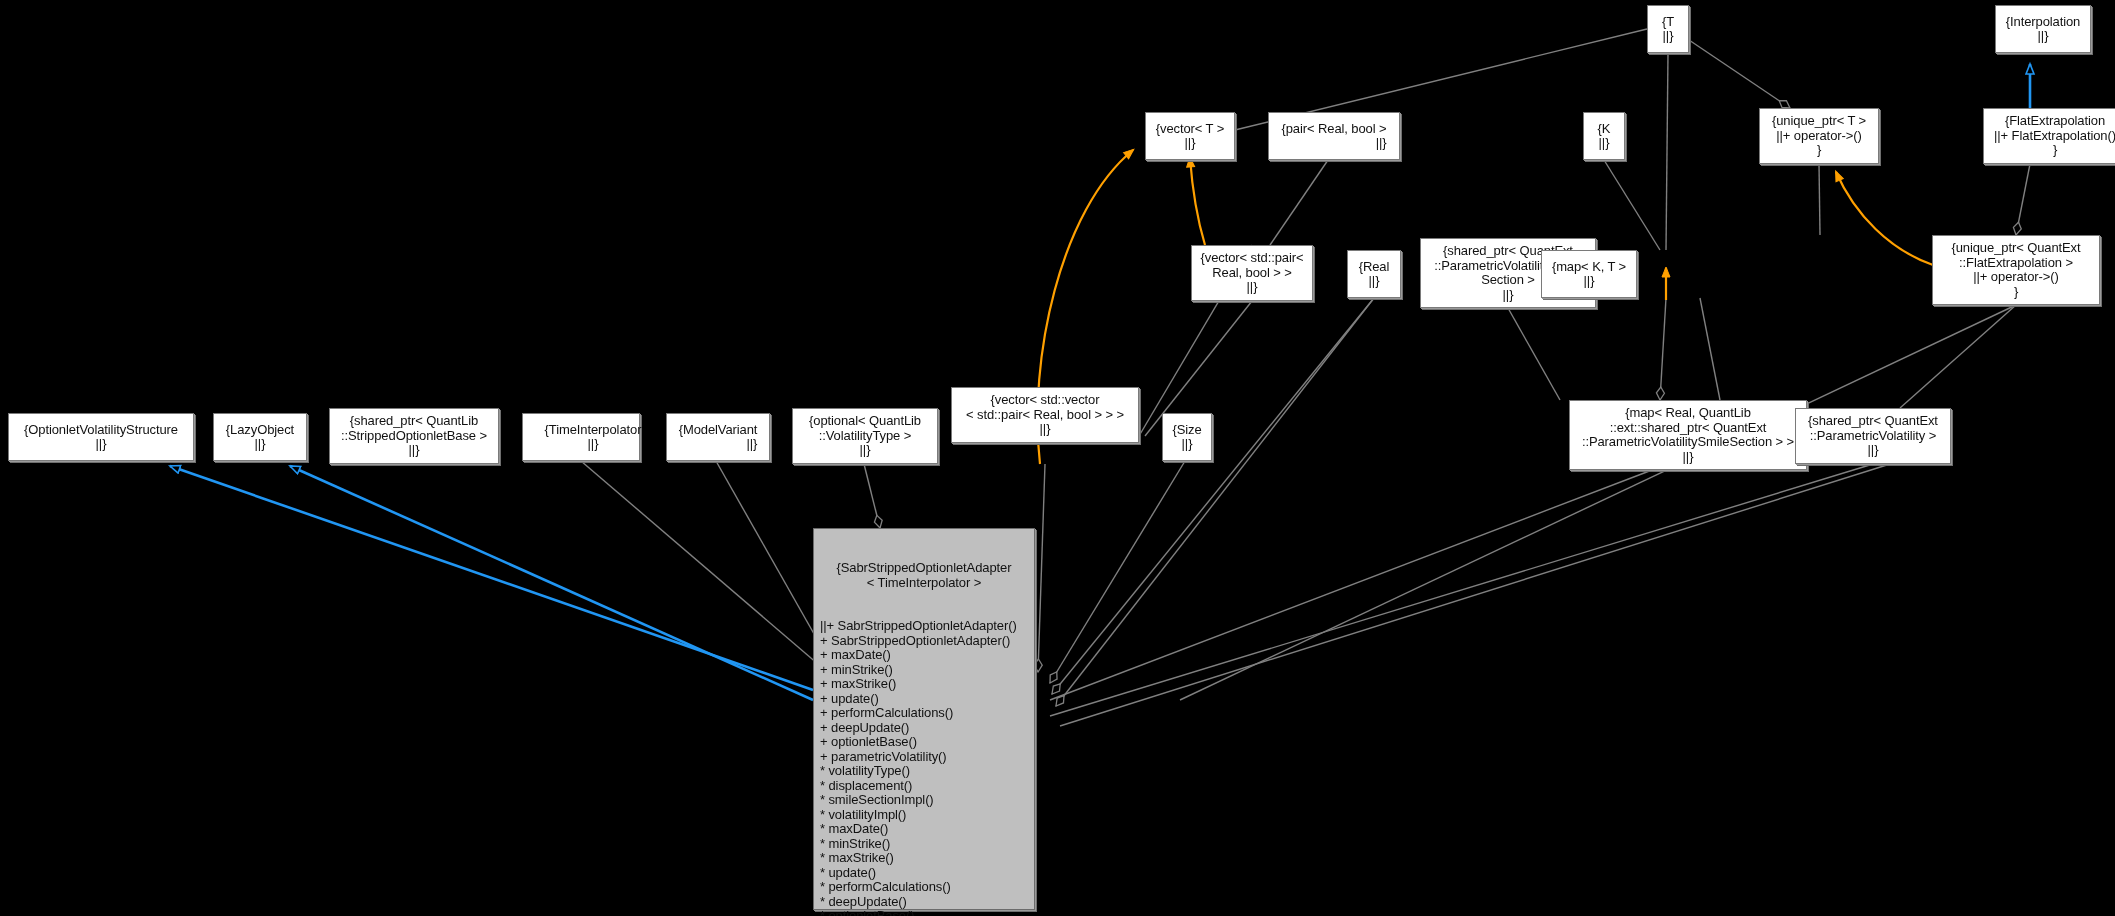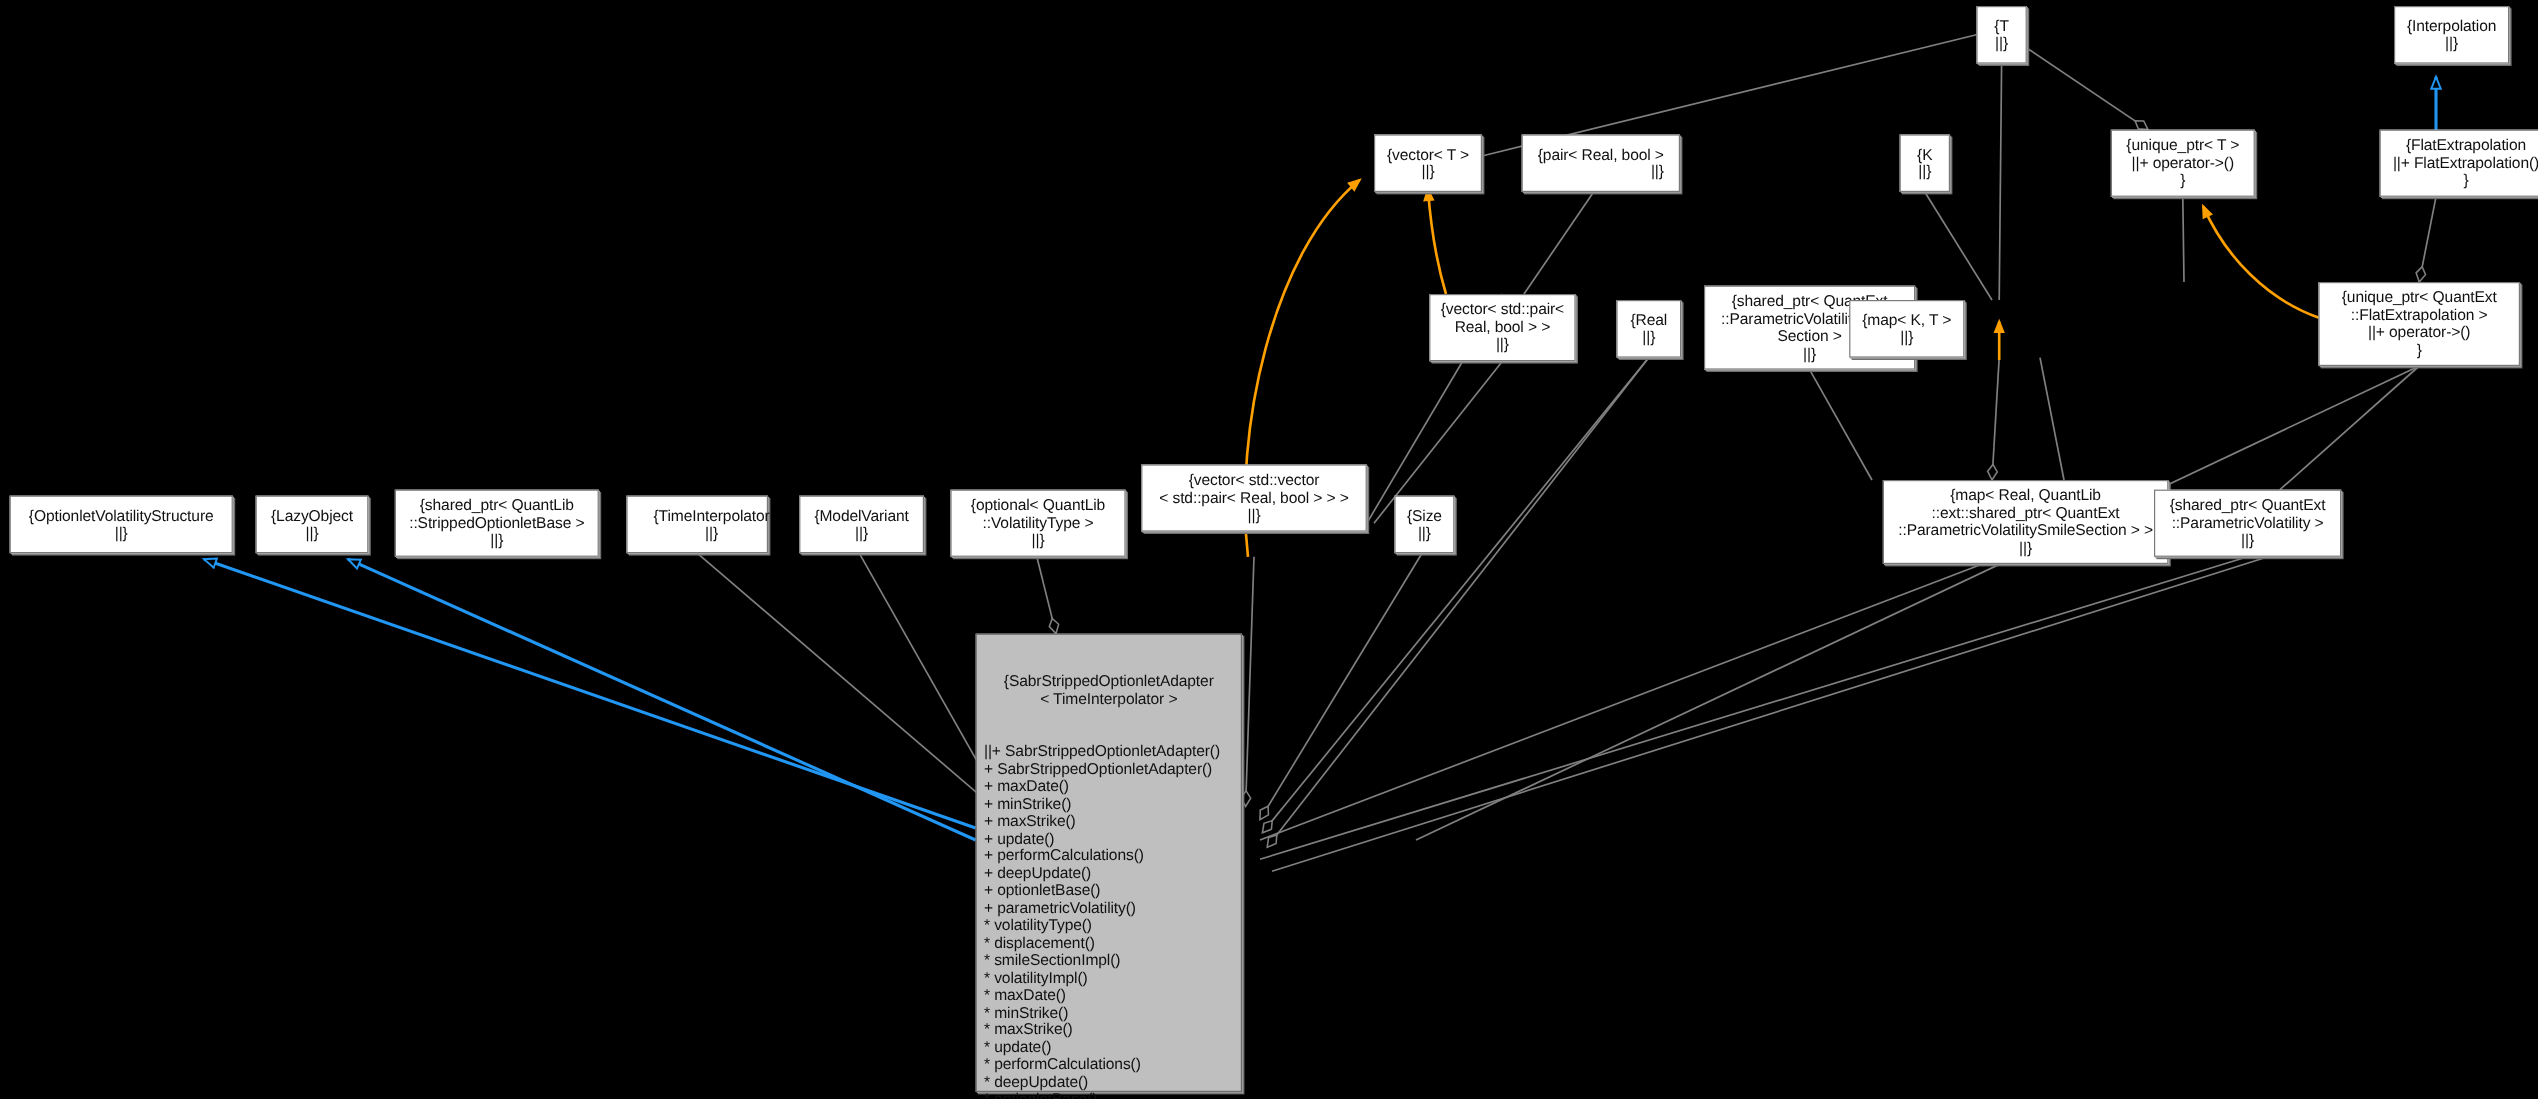--- a/index.html
+++ b/index.html
@@ -110,21 +110,21 @@
   </div>
   <div class="node" style="left: 329px; top: 408px; width: 170px; height: 56px;">
     <span class="txt">{shared_ptr&lt; QuantLib
 ::StrippedOptionletBase &gt;
 ||}</span>
   </div>
   <div class="node" style="left: 522px; top: 413px; width: 118px; height: 48px; padding-left: 24px;">
     <span class="txt">{TimeInterpolator
 ||}</span>
   </div>
-  <div class="node" style="left: 666px; top: 413px; width: 104px; height: 48px;">
+  <div class="node" style="left: 666px; top: 413px; width: 104px; height: 48px; text-align: right;">
     <span class="txt">{ModelVariant
 ||}</span>
   </div>
   <div class="node" style="left: 792px; top: 408px; width: 146px; height: 56px;">
     <span class="txt">{optional&lt; QuantLib
 ::VolatilityType &gt;
 ||}</span>
   </div>
   <div class="node" style="left: 951px; top: 387px; width: 188px; height: 56px;">
     <span class="txt">{vector&lt; std::vector

